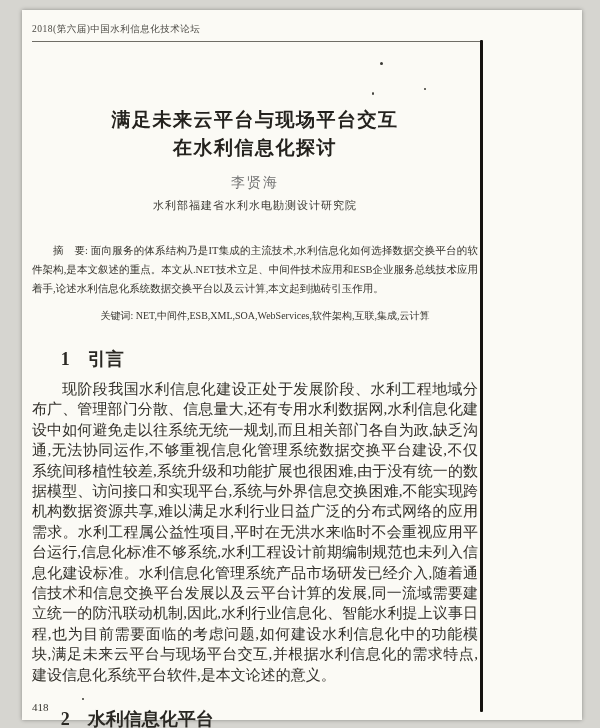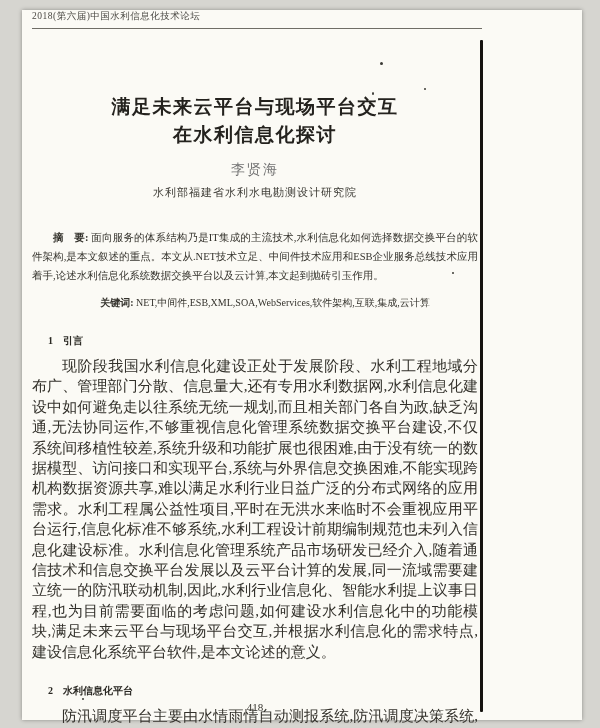--- a/index.html
+++ b/index.html
@@ -16,20 +16,21 @@
     width:560px;height:710px;
     background:#fbfaf5;
     box-shadow:0 0 4px rgba(0,0,0,.35);
     color:#2e2c27;
   }
   .content{
     margin-left:10px;
     width:446px;
   }
   .running-head{
+    padding-top:13px;
     font-size:9.5px;
     letter-spacing:.5px;
     color:#4a4843;
   }
   .head-rule{
     margin-top:5px;
     width:450px;
     border-bottom:1.2px solid #6f6d66;
   }
   .title{
@@ -64,24 +65,24 @@
     color:#35332d;
   }
   .keywords{
     margin:9px 0 0 0;
     font-size:10px;
     line-height:18px;
     text-indent:2em;
     color:#35332d;
     text-align:center;
   }
-  .bold{font-weight:700;}
+  .bold{font-weight:400;}
   .sec-h1{
     margin:22px 0 0 0;
-    font-size:10px;
+    font-size:18px;
     font-weight:700;
     text-indent:1.6em;
     color:#2a2823;
   }
   .sec-h2{
     margin:10px 0 0 0;
     font-size:11px;
     font-weight:700;
     text-indent:1.6em;
     color:#2a2823;
@@ -91,21 +92,21 @@
     font-size:15px;
     line-height:20.4px;
     text-align:justify;
     text-indent:2em;
     color:#33312b;
   }
   .page-number{
     position:absolute;
     bottom:7px;left:10px;
     width:446px;
-    text-align:center;
+    text-align:left;
     font-size:11px;
     color:#35332d;
   }
   .scan-line{
     position:absolute;
     left:458px;top:30px;
     width:3px;height:672px;
     background:#15130f;
     border-radius:1px;
   }

